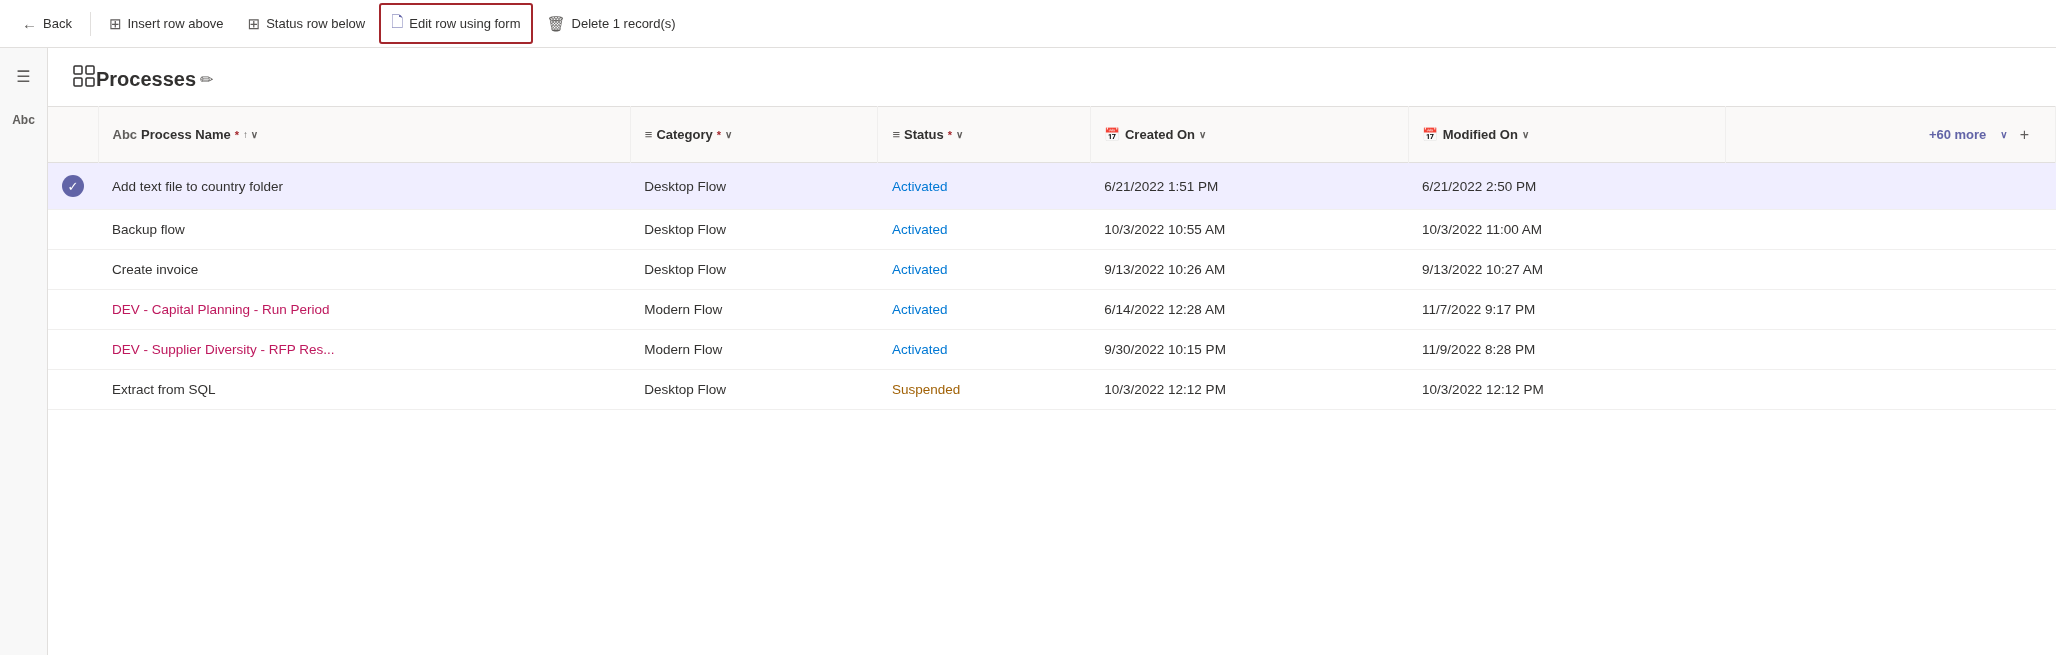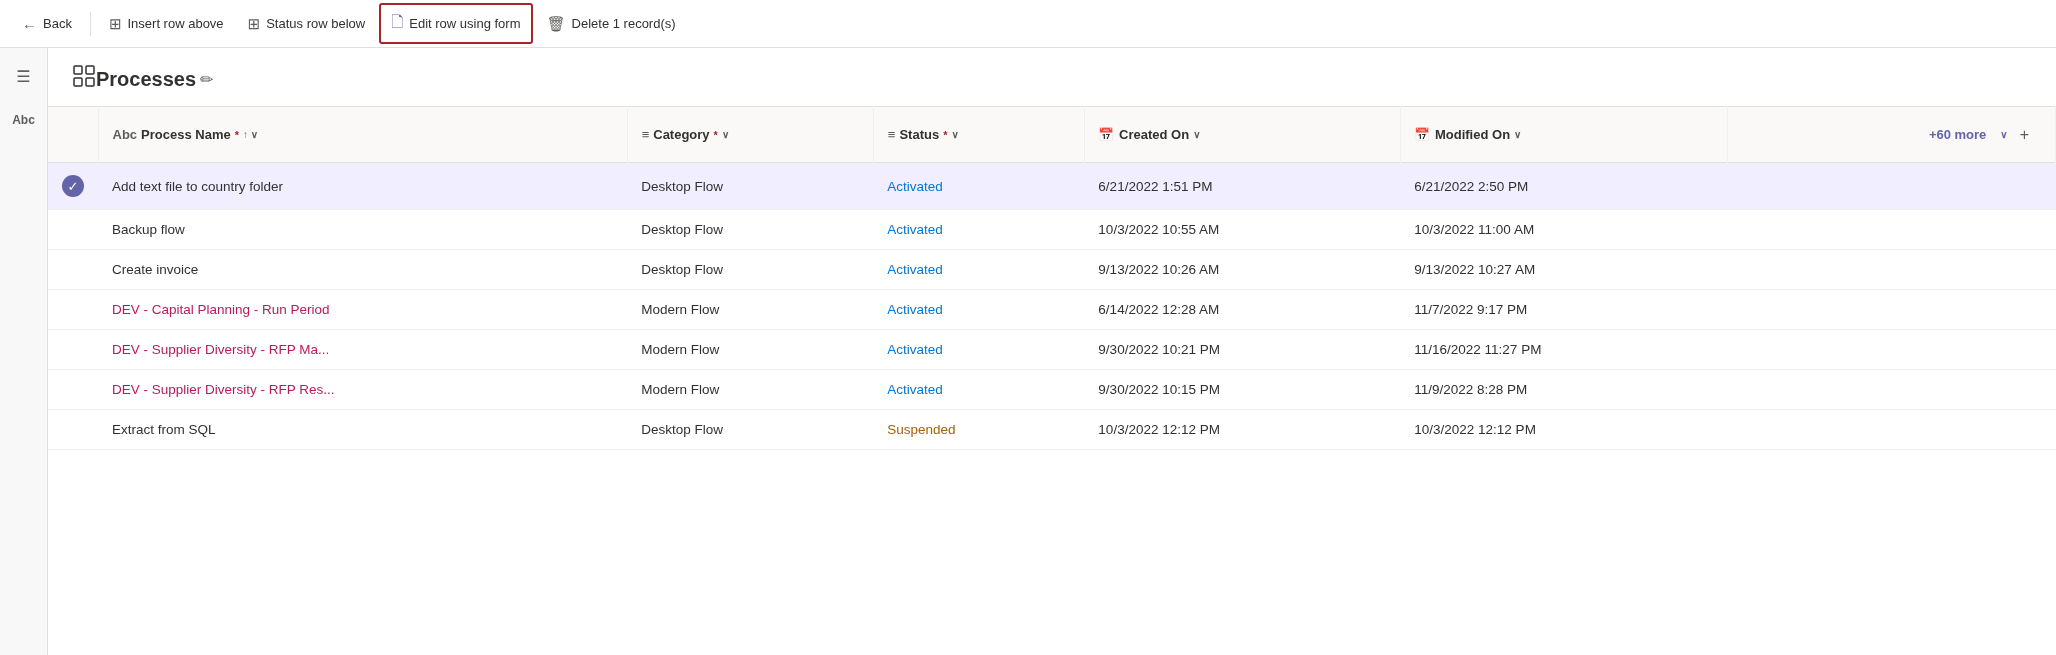--- a/index.html
+++ b/index.html
@@ -392,41 +392,20 @@
     <td>
       <span>11/7/2022 9:17 PM</span>
     </td>
     <td></td>
   </tr>
           <tr>
     <td class="td-checkbox">
       
     </td>
     <td>
-      <span class="process-name-link">DEV - Supplier Diversity - RFP Ma...</span>
-    </td>
-    <td>
-      <span>Modern Flow</span>
-    </td>
-    <td>
-      <span class="status-activated">Activated</span>
-    </td>
-    <td>
-      <span>9/30/2022 10:21 PM</span>
-    </td>
-    <td>
-      <span>11/16/2022 11:27 PM</span>
-    </td>
-    <td></td>
-  </tr>
-          <tr>
-    <td class="td-checkbox">
-      
-    </td>
-    <td>
       <span class="process-name-link">DEV - Supplier Diversity - RFP Res...</span>
     </td>
     <td>
       <span>Modern Flow</span>
     </td>
     <td>
       <span class="status-activated">Activated</span>
     </td>
     <td>
       <span>9/30/2022 10:15 PM</span>

